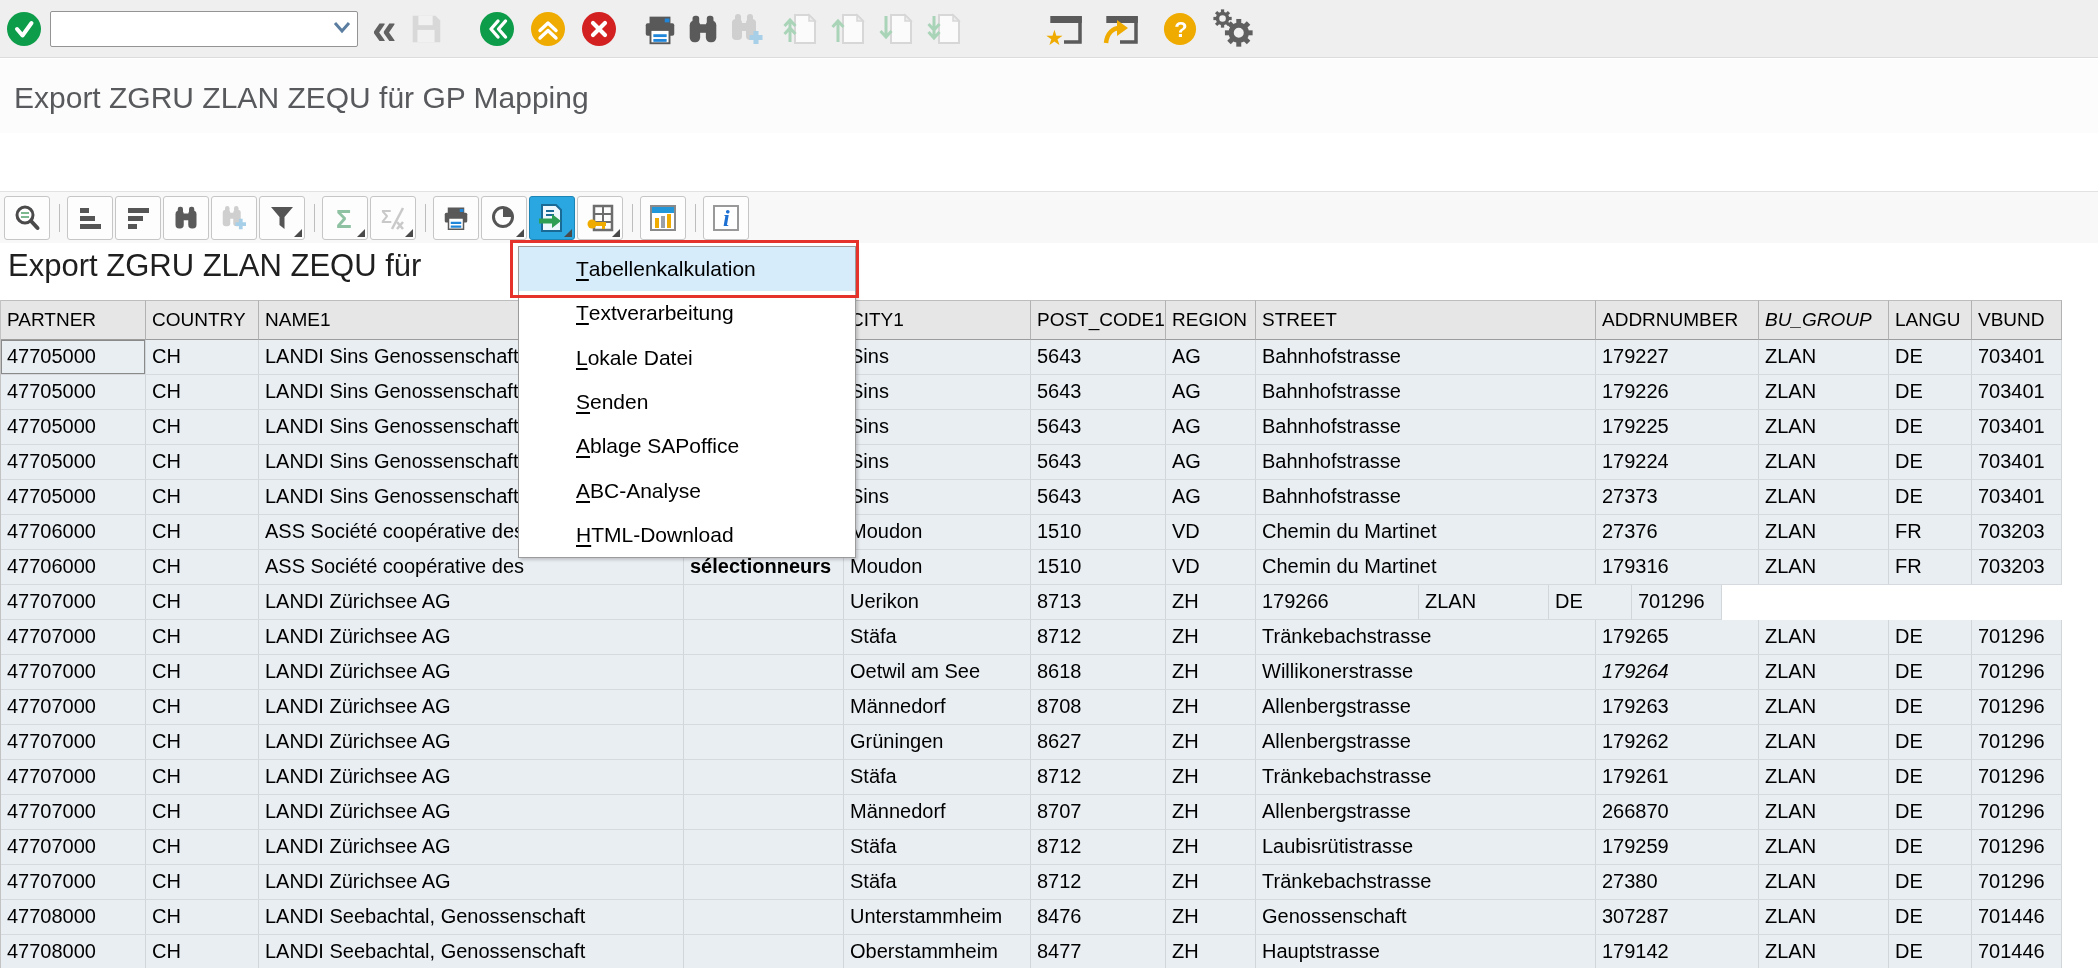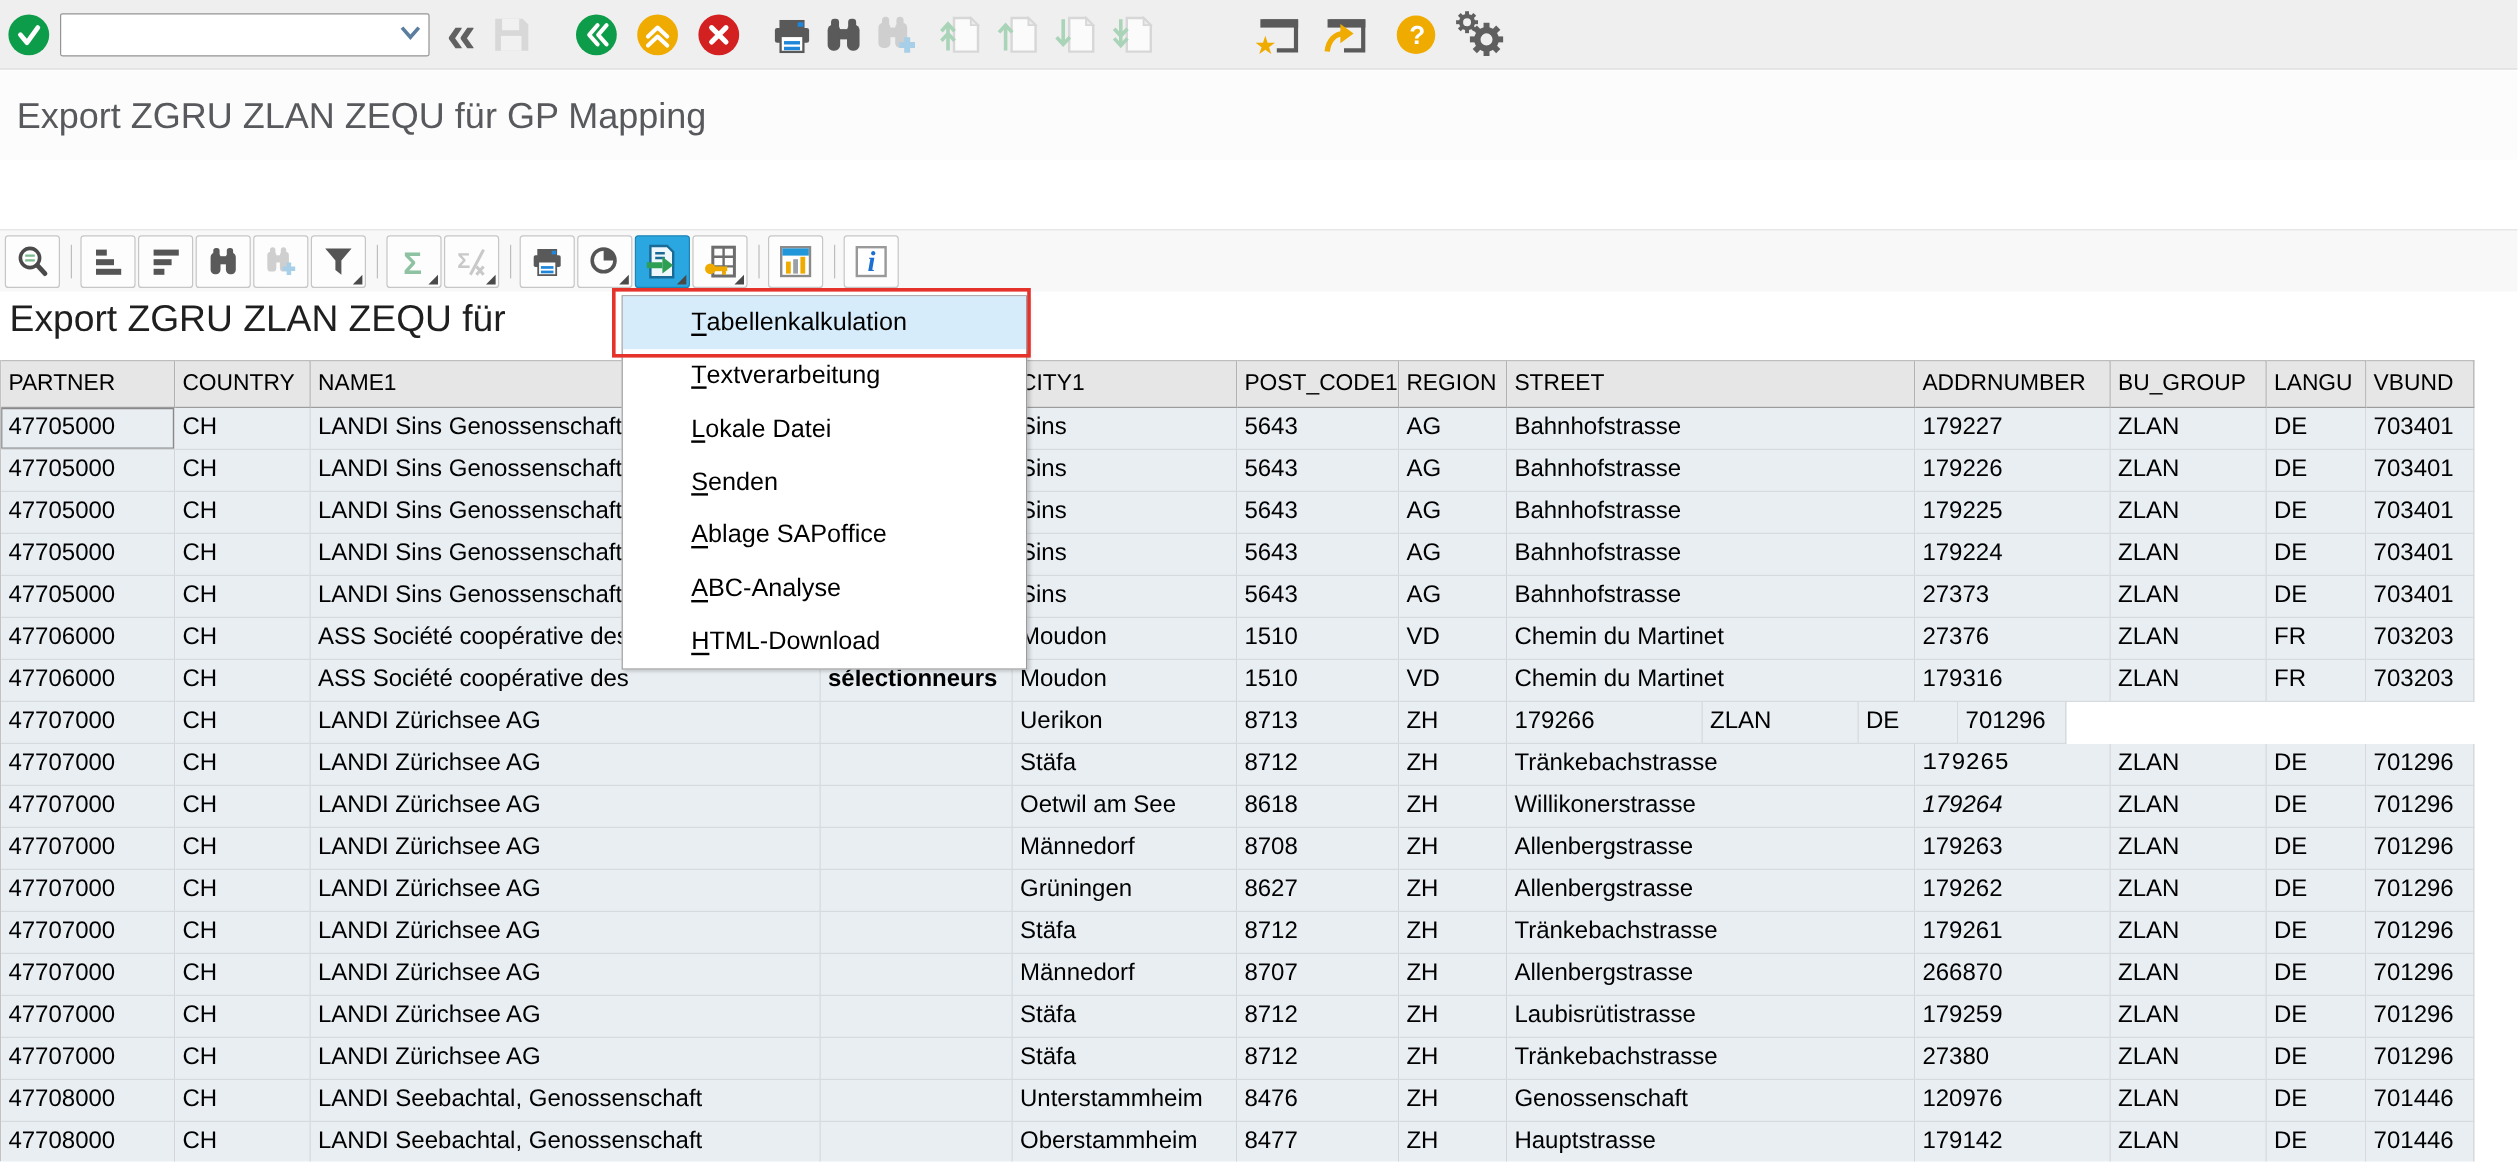--- a/index.html
+++ b/index.html
@@ -346,21 +346,21 @@
     <div class="grid-head" id="gridHead">
         <div class="ghc" style="width: 145px;">PARTNER</div>
         <div class="ghc" style="width: 113px;">COUNTRY</div>
         <div class="ghc" style="width: 425px;">NAME1</div>
         <div class="ghc" style="width: 160px;"></div>
         <div class="ghc" style="width: 187px;">CITY1</div>
         <div class="ghc" style="width: 135px;">POST_CODE1</div>
         <div class="ghc" style="width: 90px;">REGION</div>
         <div class="ghc" style="width: 340px;">STREET</div>
         <div class="ghc" style="width: 163px;">ADDRNUMBER</div>
-        <div class="ghc" style="width: 130px;">BU_GROUP</div>
+        <div class="ghc" style="width: 130px; font-style: italic;">BU_GROUP</div>
         <div class="ghc" style="width: 83px;">LANGU</div>
         <div class="ghc" style="width: 90px;">VBUND</div>
       </div>
     <div id="gridBody">
         <div class="grow">
           <div class="gc focus" style="width: 145px;">47705000</div>
           <div class="gc" style="width: 113px;">CH</div>
           <div class="gc" style="width: 425px;">LANDI Sins Genossenschaft</div>
           <div class="gc" style="width: 160px;"></div>
           <div class="gc" style="width: 187px;">Sins</div>
@@ -471,21 +471,21 @@
         </div>
         <div class="grow">
           <div class="gc" style="width: 145px;">47707000</div>
           <div class="gc" style="width: 113px;">CH</div>
           <div class="gc" style="width: 425px;">LANDI Zürichsee AG</div>
           <div class="gc" style="width: 160px;"></div>
           <div class="gc" style="width: 187px;">Stäfa</div>
           <div class="gc" style="width: 135px;">8712</div>
           <div class="gc" style="width: 90px;">ZH</div>
           <div class="gc" style="width: 340px;">Tränkebachstrasse</div>
-          <div class="gc" style="width: 163px; font-family: Liberation Mono, monospace;">179265</div>
+          <div class="gc" style="width: 163px;">179265</div>
           <div class="gc" style="width: 130px;">ZLAN</div>
           <div class="gc" style="width: 83px;">DE</div>
           <div class="gc" style="width: 90px;">701296</div>
         </div>
         <div class="grow">
           <div class="gc" style="width: 145px;">47707000</div>
           <div class="gc" style="width: 113px;">CH</div>
           <div class="gc" style="width: 425px;">LANDI Zürichsee AG</div>
           <div class="gc" style="width: 160px;"></div>
           <div class="gc" style="width: 187px;">Oetwil am See</div>
@@ -583,21 +583,21 @@
         </div>
         <div class="grow">
           <div class="gc" style="width: 145px;">47708000</div>
           <div class="gc" style="width: 113px;">CH</div>
           <div class="gc" style="width: 425px;">LANDI Seebachtal, Genossenschaft</div>
           <div class="gc" style="width: 160px;"></div>
           <div class="gc" style="width: 187px;">Unterstammheim</div>
           <div class="gc" style="width: 135px;">8476</div>
           <div class="gc" style="width: 90px;">ZH</div>
           <div class="gc" style="width: 340px;">Genossenschaft</div>
-          <div class="gc" style="width: 163px;">120976</div>
+          <div class="gc" style="width: 163px;">307287</div>
           <div class="gc" style="width: 130px;">ZLAN</div>
           <div class="gc" style="width: 83px;">DE</div>
           <div class="gc" style="width: 90px;">701446</div>
         </div>
         <div class="grow">
           <div class="gc" style="width: 145px;">47708000</div>
           <div class="gc" style="width: 113px;">CH</div>
           <div class="gc" style="width: 425px;">LANDI Seebachtal, Genossenschaft</div>
           <div class="gc" style="width: 160px;"></div>
           <div class="gc" style="width: 187px;">Oberstammheim</div>

